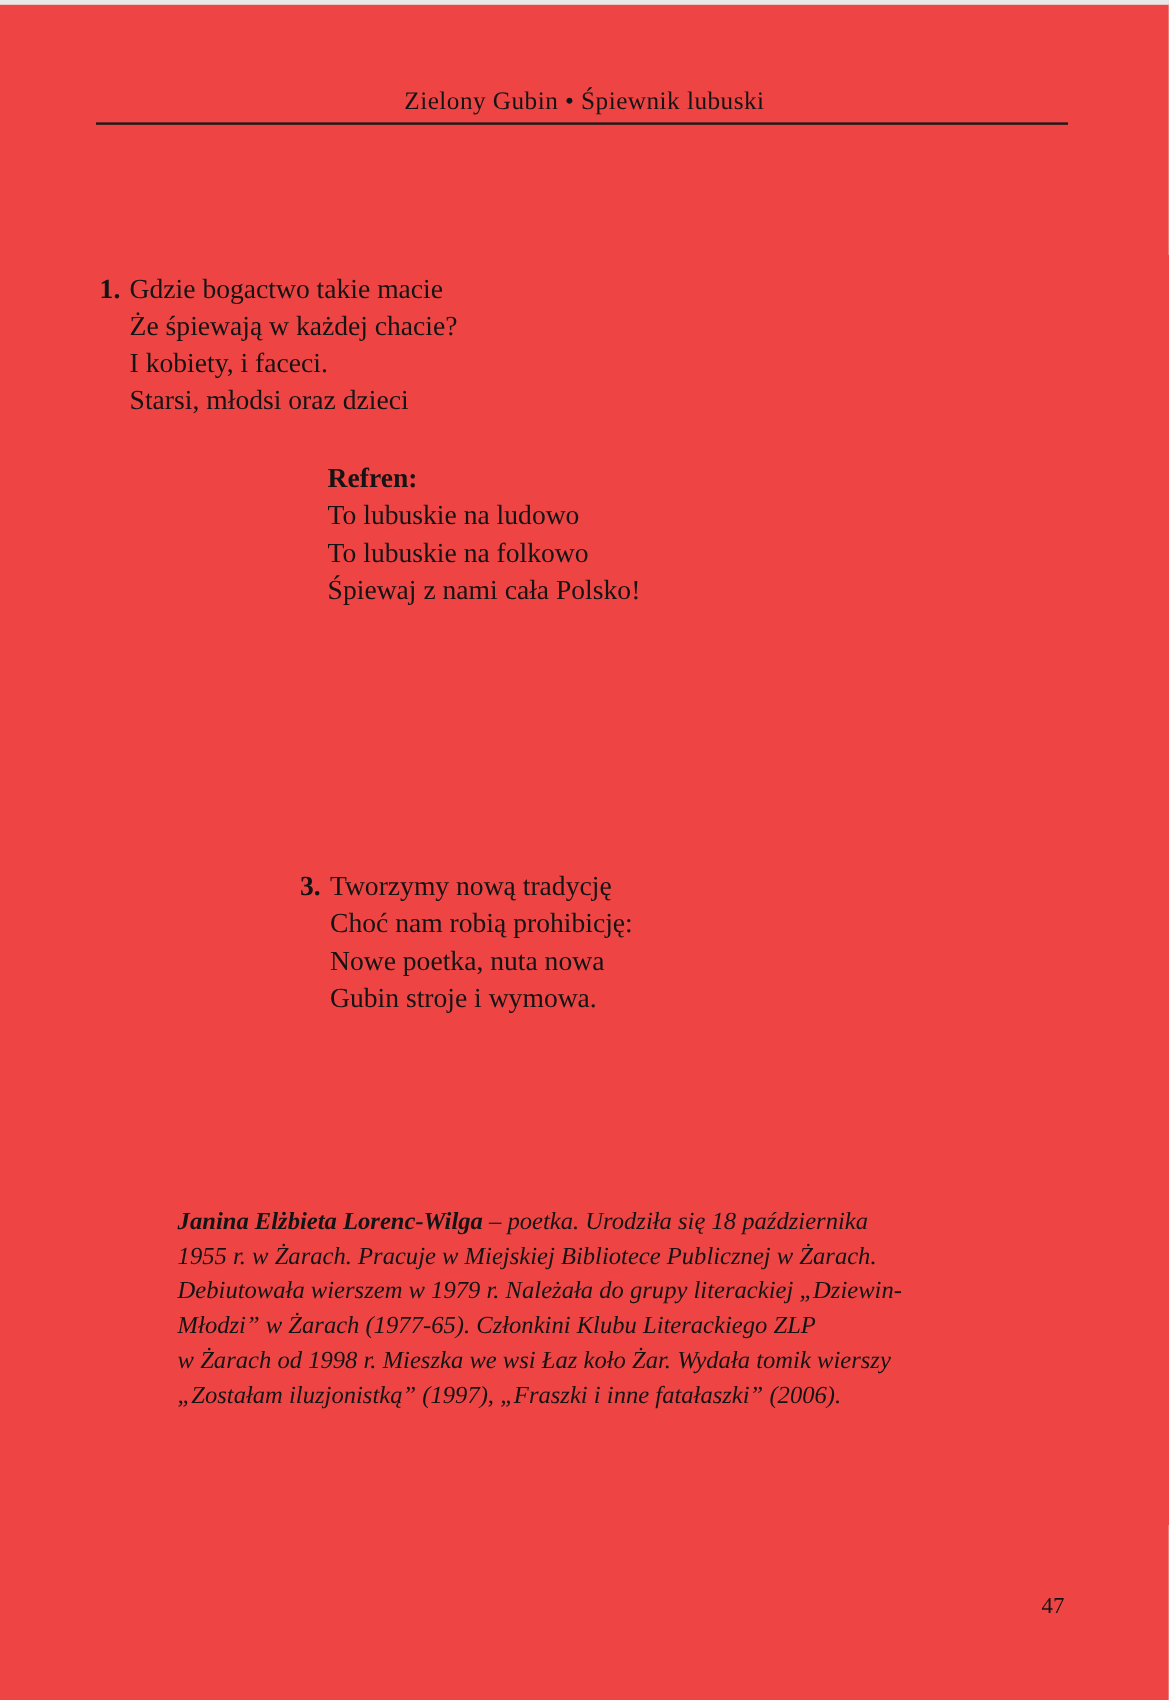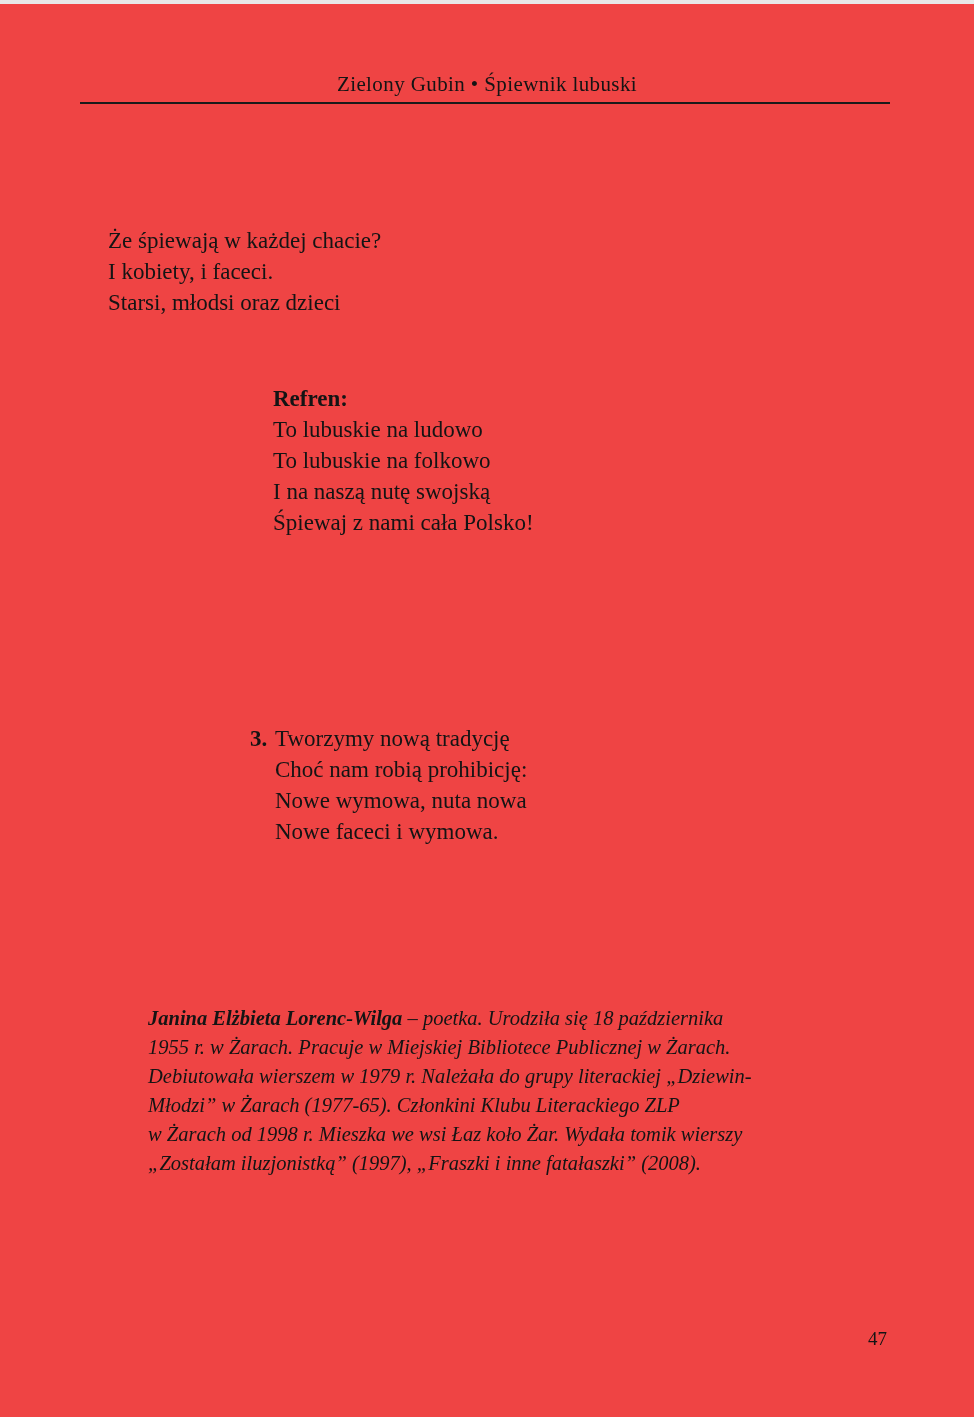--- a/index.html
+++ b/index.html
@@ -83,45 +83,45 @@
 </style>
 </head>
 <body>
 
 <div class="page">
 
   <div class="running-head">Zielony Gubin • Śpiewnik lubuski</div>
   <div class="head-rule"></div>
 
   <section class="verse" id="verse-1">
+    <div class="vline first"><span class="vnum">1.</span><span>Gdzie bogactwo takie macie</span></div>
     <div class="vline">Że śpiewają w każdej chacie?</div>
     <div class="vline">I kobiety, i faceci.</div>
     <div class="vline">Starsi, młodsi oraz dzieci</div>
   </section>
 
   <section class="refrain" id="refrain">
     <div class="refrain-label">Refren:</div>
     <div>To lubuskie na ludowo</div>
     <div>To lubuskie na folkowo</div>
-    <div>I na naszą nutę swojską</div>
     <div>Śpiewaj z nami cała Polsko!</div>
   </section>
 
 
   <section class="verse" id="verse-3">
     <div class="vline first"><span class="vnum">3.</span><span>Tworzymy nową tradycję</span></div>
     <div class="vline">Choć nam robią prohibicję:</div>
-    <div class="vline">Nowe wymowa, nuta nowa</div>
-    <div class="vline">Nowe faceci i wymowa.</div>
+    <div class="vline">Nowe poetka, nuta nowa</div>
+    <div class="vline">Gubin stroje i wymowa.</div>
   </section>
 
   <section class="bio">
     <div><span class="bio-name">Janina Elżbieta Lorenc-Wilga</span><span> – poetka. Urodziła się 18 października</span></div>
     <div>1955 r. w Żarach. Pracuje w Miejskiej Bibliotece Publicznej w Żarach.</div>
     <div>Debiutowała wierszem w 1979 r. Należała do grupy literackiej „Dziewin-</div>
     <div>Młodzi” w Żarach (1977-65). Członkini Klubu Literackiego ZLP</div>
     <div>w Żarach od 1998 r. Mieszka we wsi Łaz koło Żar. Wydała tomik wierszy</div>
-    <div>„Zostałam iluzjonistką” (1997), „Fraszki i inne fatałaszki” (2008).</div>
+    <div>„Zostałam iluzjonistką” (1997), „Fraszki i inne fatałaszki” (2006).</div>
   </section>
 
   <div class="page-number">47</div>
 
 </div>
 
 </body></html>

